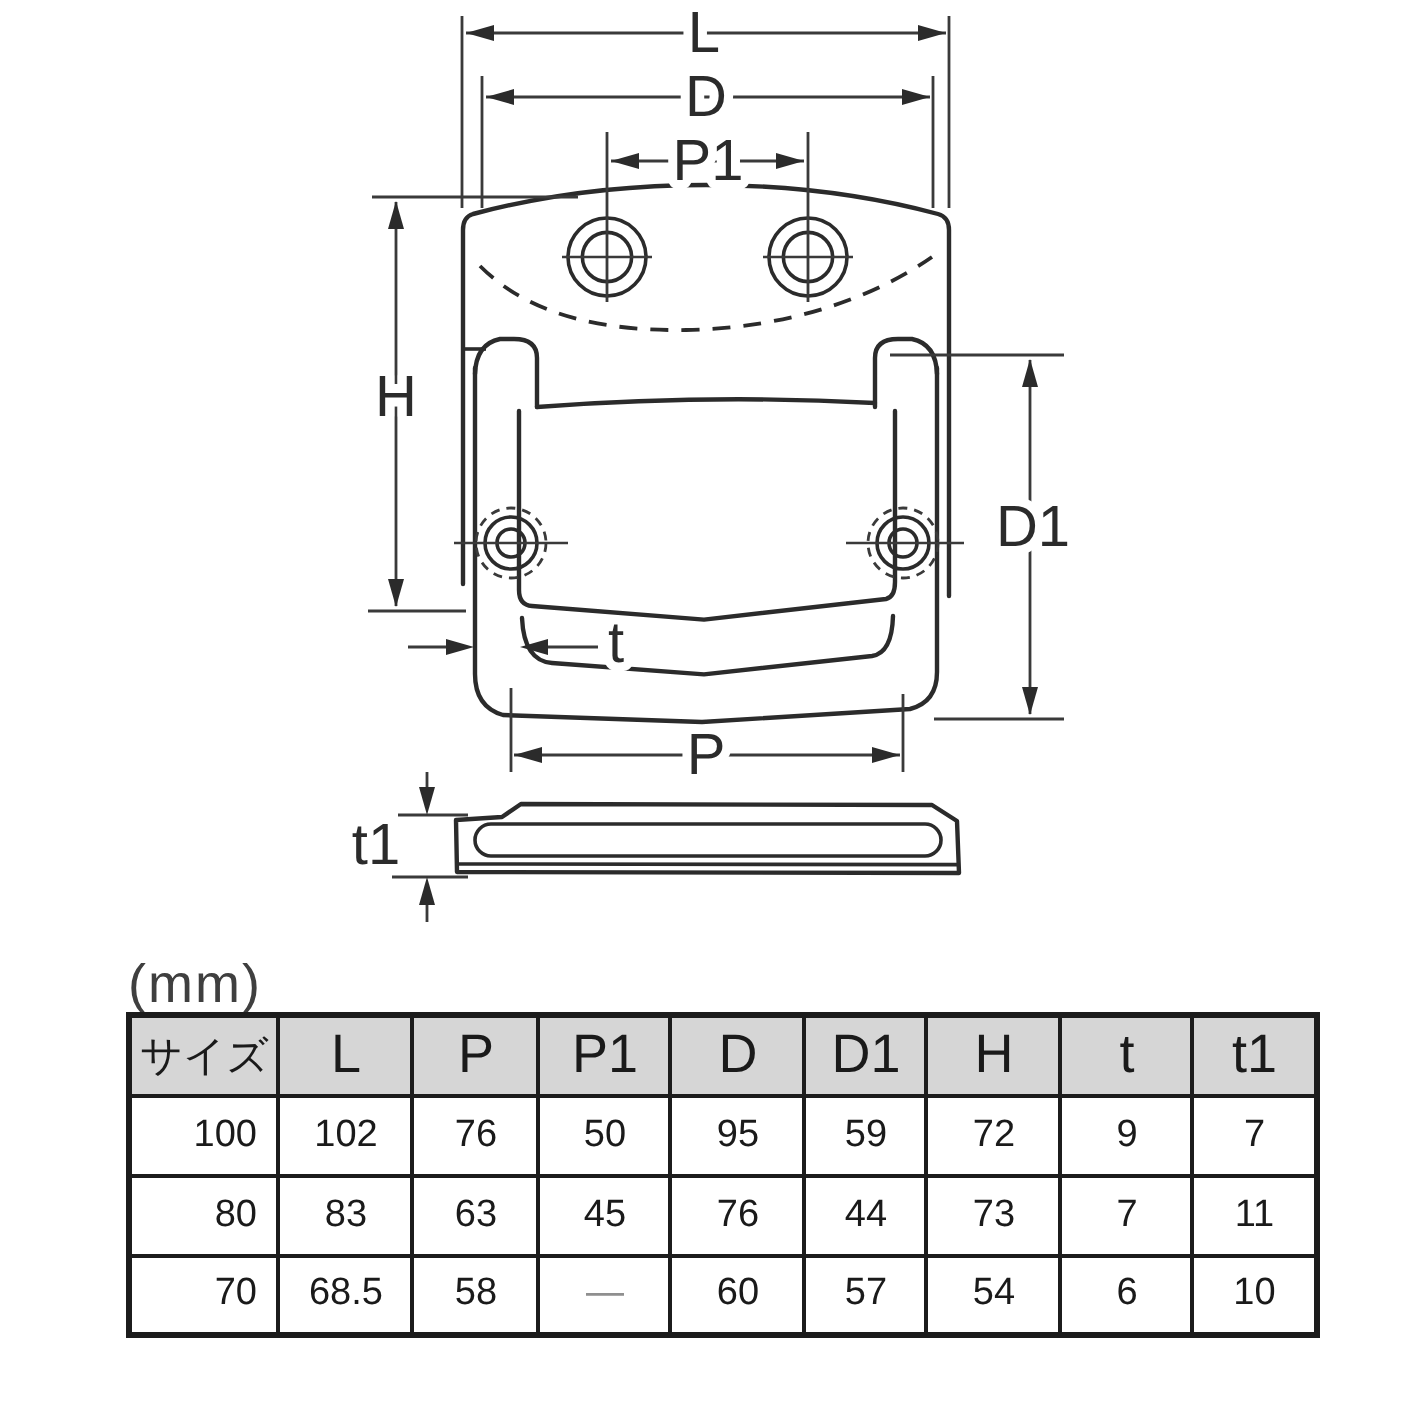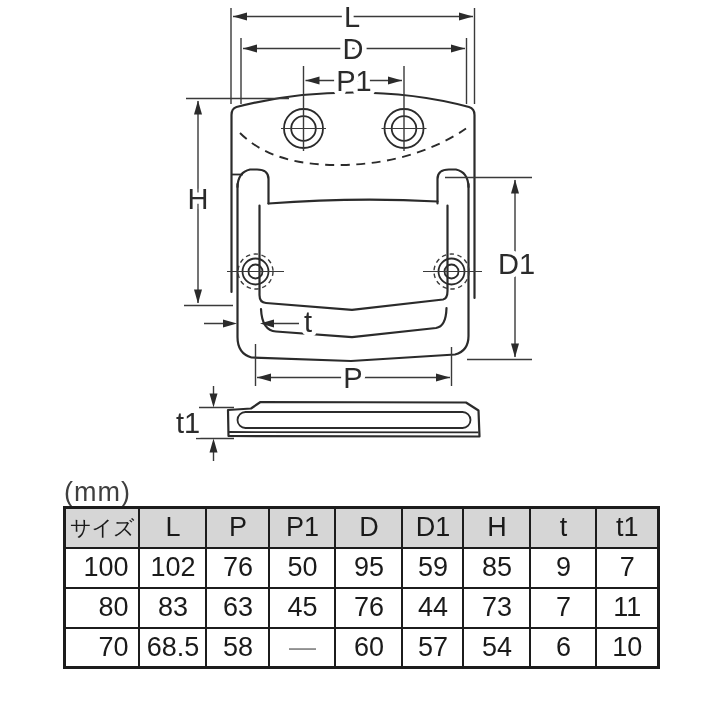--- a/index.html
+++ b/index.html
@@ -20,21 +20,21 @@
       paint-order:stroke;stroke:#ffffff;stroke-width:9px;stroke-linejoin:round;}
   
   #unit{position:absolute;left:64px;top:477px;font-size:27px;color:#3f3f3f;letter-spacing:1px;}
   
   #spec-table{position:absolute;left:63px;top:506px;border-collapse:collapse;table-layout:fixed;background:#fff;}
   #spec-table th,#spec-table td{border:2px solid #1c1c1c;height:40px;box-sizing:border-box;
       text-align:center;vertical-align:middle;padding:0 4px;white-space:nowrap;overflow:hidden;}
   #spec-table{border:3px solid #1c1c1c;}
   #spec-table thead th{background:#d6d6d6;font-weight:normal;font-size:27px;}
   #spec-table thead th.col-size{font-size:21px;letter-spacing:0px;}
-  #spec-table tbody td{font-size:27px;}
+  #spec-table tbody td{font-size:19px;}
   #spec-table tbody td.col-size{text-align:right;padding-right:10px;}
   #spec-table td.dash{color:#8f8f8f;}
 </style>
 </head>
 <body>
 
 <div id="stage">
 
   <svg id="drawing" width="713" height="475" viewBox="0 0 713 475">
 
@@ -173,21 +173,21 @@
         </tr>
       </thead>
     <tbody id="spec-body">
         <tr>
           <td class="col-size">100</td>
           <td class="">102</td>
           <td class="">76</td>
           <td class="">50</td>
           <td class="">95</td>
           <td class="">59</td>
-          <td class="">85</td>
+          <td class="">72</td>
           <td class="">9</td>
           <td class="">7</td>
         </tr>
         <tr>
           <td class="col-size">80</td>
           <td class="">83</td>
           <td class="">63</td>
           <td class="">45</td>
           <td class="">76</td>
           <td class="">44</td>

